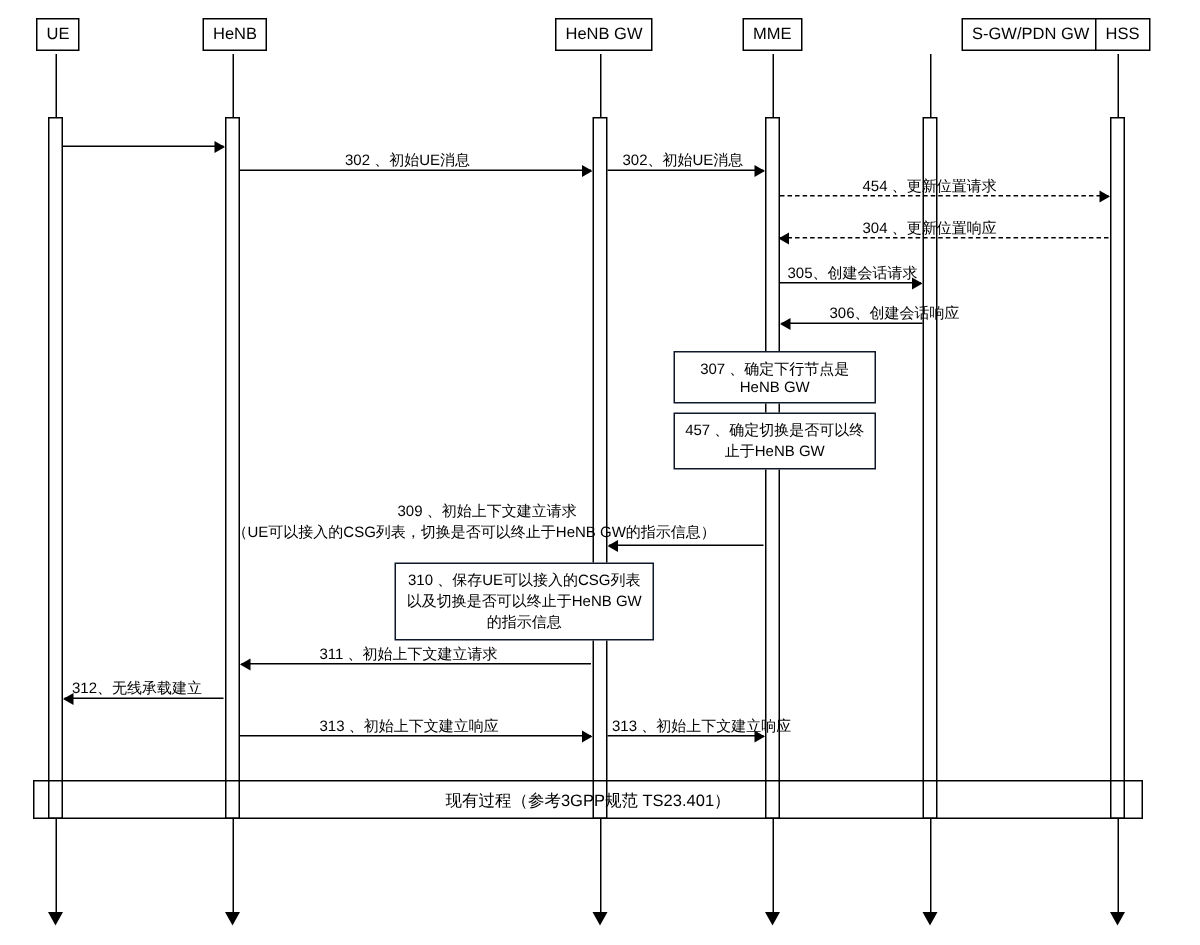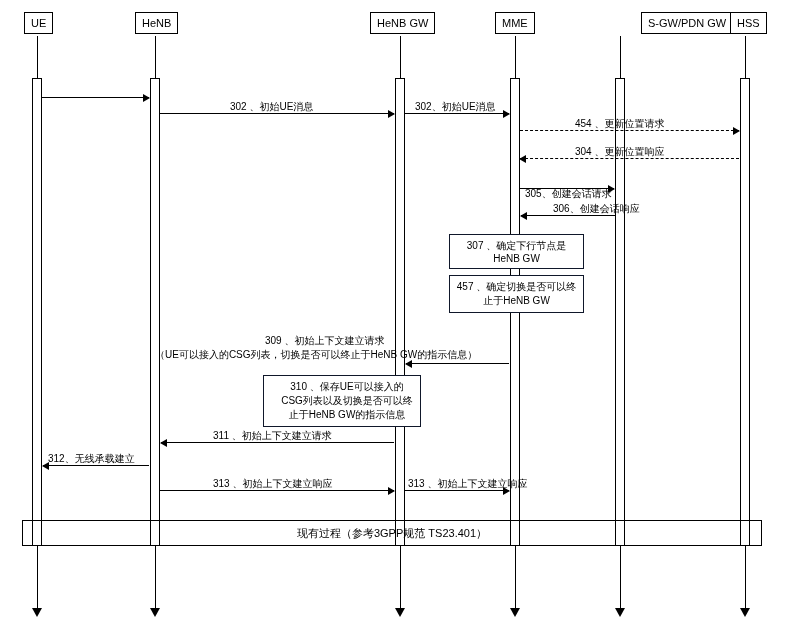--- a/index.html
+++ b/index.html
@@ -51,34 +51,34 @@
   <div class="arrow" style="left:405px; top:113px; width:104px;"></div>
   <div class="arrow-label" style="left:415px; top:100px;">302、初始UE消息</div>
 
   <div class="arrow dashed" style="left:520px; top:130px; width:219px;"></div>
   <div class="arrow-label" style="left:575px; top:117px;">454 、更新位置请求</div>
 
   <div class="arrow dashed left" style="left:520px; top:158px; width:219px;"></div>
   <div class="arrow-label" style="left:575px; top:145px;">304 、更新位置响应</div>
 
   <div class="arrow" style="left:520px; top:188px; width:94px;"></div>
-  <div class="arrow-label" style="left:525px; top:175px;margin-top:12px;">305、创建会话请求</div>
+  <div class="arrow-label" style="left:525px; top:175px;">305、创建会话请求</div>
 
   <div class="arrow left" style="left:521px; top:215px; width:94px;"></div>
   <div class="arrow-label" style="left:553px; top:202px;">306、创建会话响应</div>
 
   <div class="note-box" style="left:449px; top:234px; width:135px;">307 、确定下行节点是HeNB GW</div>
 
   <div class="note-box" style="left:449px; top:275px; width:135px;">457 、确定切换是否可以终止于HeNB GW</div>
 
   <div class="arrow left" style="left:406px; top:363px; width:103px;"></div>
   <div class="arrow-label" style="left:265px; top:334px;">309 、初始上下文建立请求</div>
   <div class="arrow-label" style="left:155px; top:348px;">（UE可以接入的CSG列表，切换是否可以终止于HeNB GW的指示信息）</div>
 
-  <div class="note-box" style="left:263px; top:375px; width:158px;padding-left:16px;">310 、保存UE可以接入的CSG列表以及切换是否可以终止于HeNB GW的指示信息</div>
+  <div class="note-box" style="left:263px; top:375px; width:173px;">310 、保存UE可以接入的CSG列表以及切换是否可以终止于HeNB GW的指示信息</div>
 
   <div class="arrow left" style="left:161px; top:442px; width:233px;"></div>
   <div class="arrow-label" style="left:213px; top:429px;">311 、初始上下文建立请求</div>
 
   <div class="arrow left" style="left:43px; top:465px; width:106px;"></div>
   <div class="arrow-label" style="left:48px; top:452px;">312、无线承载建立</div>
 
   <div class="arrow" style="left:160px; top:490px; width:234px;"></div>
   <div class="arrow-label" style="left:213px; top:477px;">313 、初始上下文建立响应</div>
 

